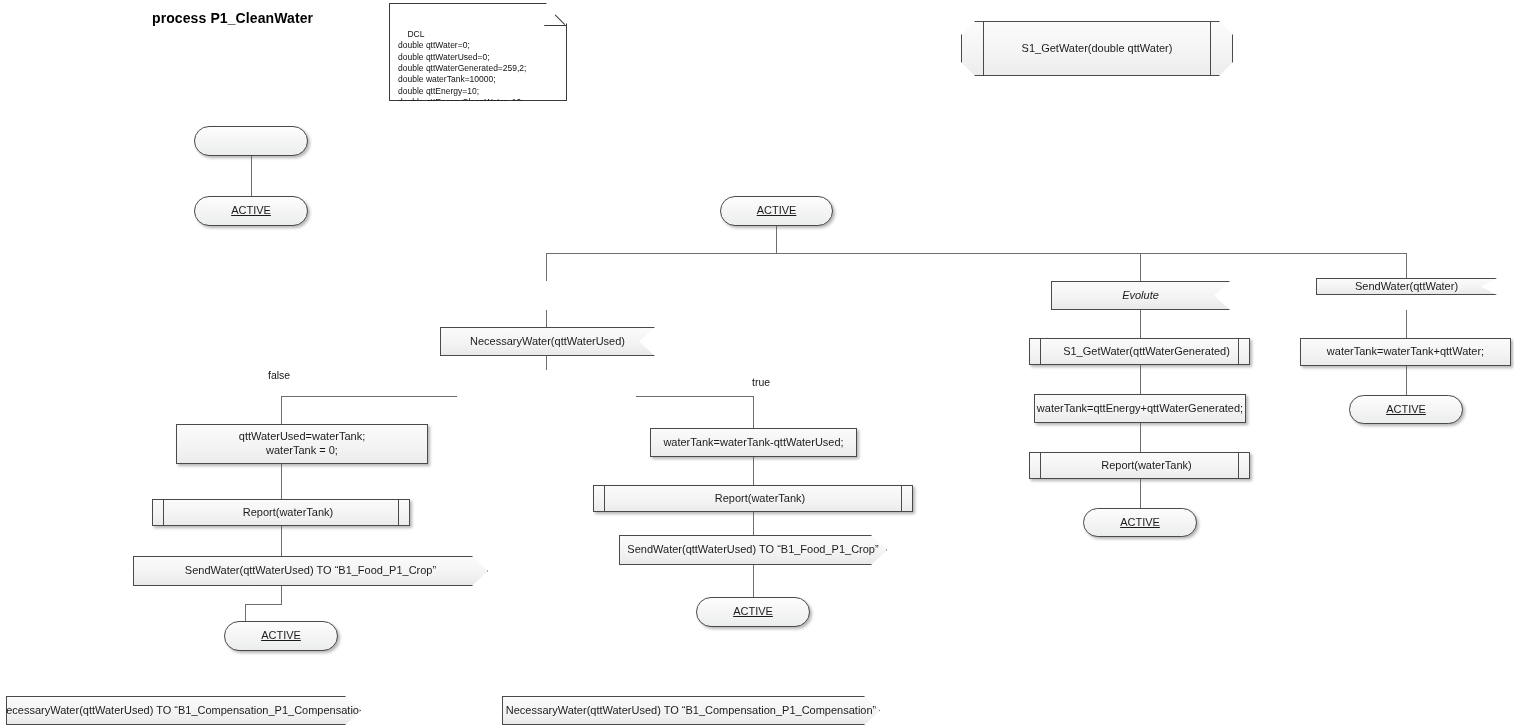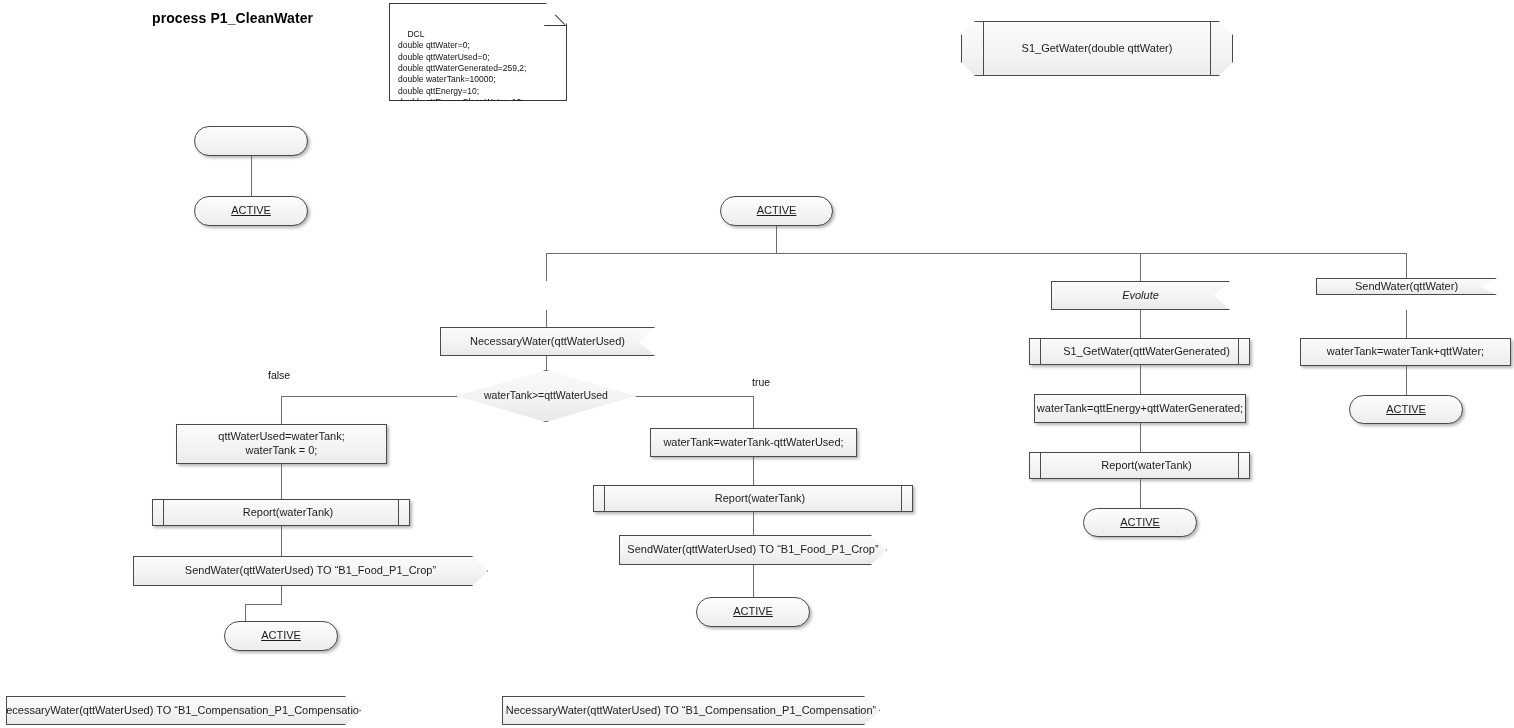--- a/index.html
+++ b/index.html
@@ -206,34 +206,31 @@
   <div class="conn h" style="left:546px; top:253px; width:861px;"></div>
   <div class="conn v" style="left:546px; top:253px; height:28px;"></div>
   <div class="conn v" style="left:1140px; top:253px; height:28px;"></div>
   <div class="conn v" style="left:1406px; top:253px; height:28px;"></div>
 
   <div class="node input shadowed" style="left:440px; top:281px; width:215px; height:29px;margin-top:46px;">
     <span>NecessaryWater(qttWaterUsed)</span>
   </div>
   <div class="conn v" style="left:546px; top:310px; height:60px;"></div>
 
-  <div class="node decision" style="left:456px; top:370px; width:180px; height:52px; font-size:10.5px;">
-    <span>waterTank&gt;=qttWaterUsed</span>
-  </div>
 
   <div class="branch-label" style="left:268px; top:369px;">false</div>
   <div class="branch-label" style="left:752px; top:376px;">true</div>
 
   <div class="conn h" style="left:281px; top:396px; width:176px;"></div>
   <div class="conn v" style="left:281px; top:396px; height:28px;"></div>
 
   <div class="conn h" style="left:636px; top:396px; width:117px;"></div>
   <div class="conn v" style="left:753px; top:396px; height:32px;"></div>
 
-  <div class="node task shadowed" style="left:176px; top:424px; width:211px; height:40px;">
+  <div class="node task shadowed" style="left:176px; top:424px; width:252px; height:40px;">
     <span>qttWaterUsed=waterTank;
 waterTank = 0;</span>
   </div>
   <div class="conn v" style="left:281px; top:464px; height:35px;"></div>
   <div class="node proccall shadowed" style="left:152px; top:499px; width:258px; height:27px;">
     <span>Report(waterTank)</span>
   </div>
   <div class="conn v" style="left:281px; top:526px; height:30px;"></div>
   <div class="node output shadowed" style="left:133px; top:556px; width:355px; height:30px;">
     <span>SendWater(qttWaterUsed) TO “B1_Food_P1_Crop”</span>

